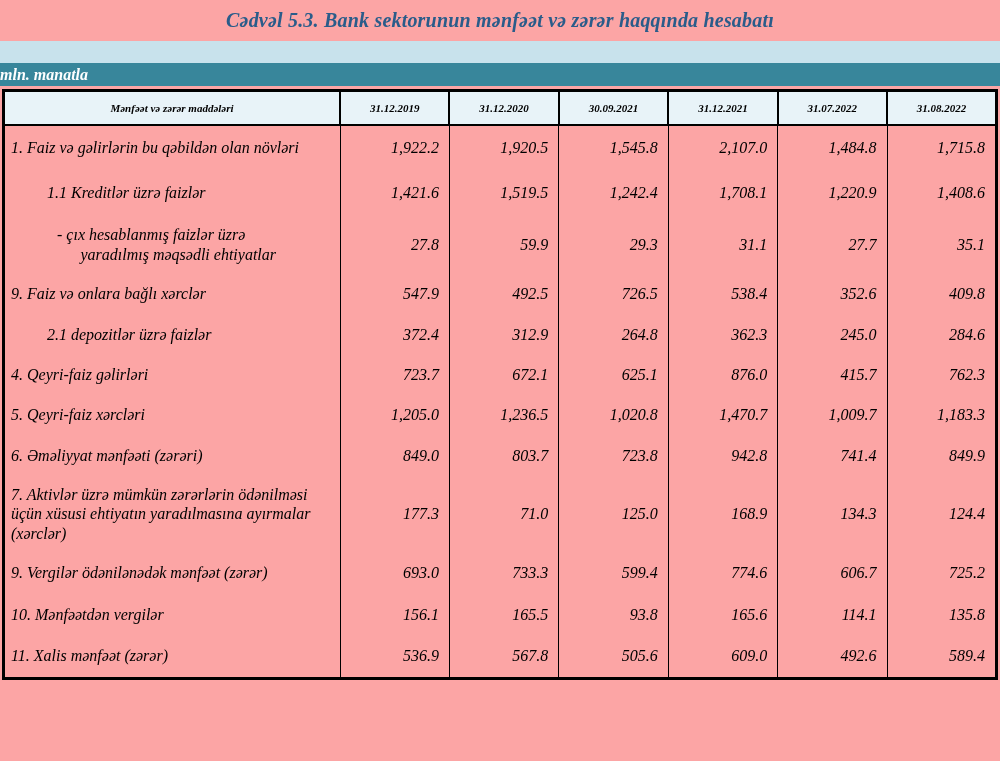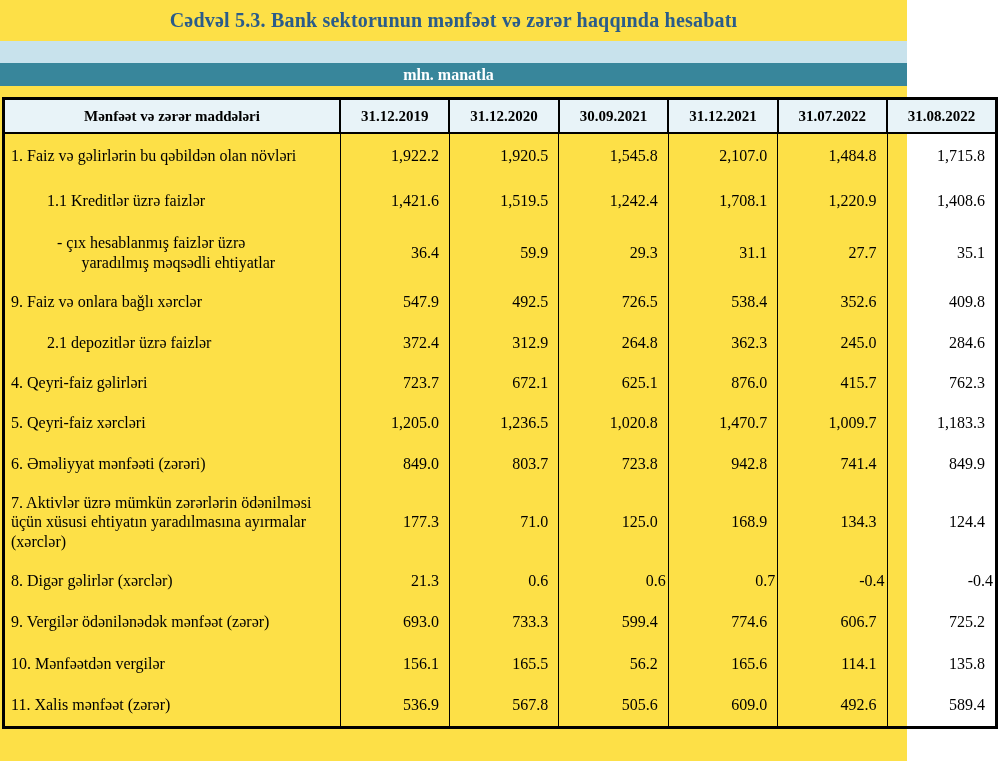--- a/index.html
+++ b/index.html
@@ -1,41 +1,41 @@
 <!DOCTYPE html>
 <html><head>
 <meta charset="utf-8">
 <style>
   html,body{margin:0;padding:0;background:#ffffff;}
   body{
     width:1000px;height:761px;overflow:hidden;
     font-family:"Liberation Serif","DejaVu Serif",serif;
     -webkit-font-smoothing:antialiased;
   }
-  .page{width:907px;height:761px;position:relative;background:#fde047;}
+  .page{width:1000px;height:761px;position:relative;background:#fca5a5;font-style:italic;}
 
   .title{
     height:41px;display:flex;align-items:center;justify-content:center;
     font-size:20px;font-weight:bold;color:#2a5c8a;letter-spacing:.2px;
   }
   .band-light{height:22px;background:#c8e2ec;}
   .band-teal{
     height:23px;background:#38869b;color:#ffffff;
-    display:flex;align-items:center;justify-content:center;
+    display:flex;align-items:center;justify-content:flex-start;
     font-size:16px;font-weight:bold;padding-right:10px;box-sizing:border-box;
-    margin-bottom:11px;
+    margin-bottom:3px;
   }
 
   table{
     width:996px;margin:0 2px;border-collapse:collapse;table-layout:fixed;
     border:3px solid #000;
   }
   thead th{
     background:#e8f3f8;border:2px solid #000;
-    font-size:15px;font-weight:bold;color:#000;
+    font-size:11px;font-weight:bold;color:#000;
     height:32px;text-align:center;padding:0 2px;
   }
   thead th.item-head{width:330px;}
   tbody td{
     border-left:1px solid #000;border-right:1px solid #000;
     border-top:none;border-bottom:none;
     font-size:16px;color:#000;vertical-align:middle;
   }
   td.label{padding-left:6px;padding-right:4px;line-height:1.22;margin-left:32px;}
   td.label.ind1{padding-left:42px;}
@@ -92,21 +92,21 @@
           <td class="value">1,242.4</td>
           <td class="value">1,708.1</td>
           <td class="value">1,220.9</td>
           <td class="value">1,408.6</td>
         </tr>
         <tr class="r2">
           <td class="label">
             <div class="sub-line-1">-  çıx hesablanmış faizlər üzrə</div>
             <div class="sub-line-2">yaradılmış məqsədli ehtiyatlar</div>
           </td>
-          <td class="value">36.4</td>
+          <td class="value">27.8</td>
           <td class="value">59.9</td>
           <td class="value">29.3</td>
           <td class="value">31.1</td>
           <td class="value">27.7</td>
           <td class="value">35.1</td>
         </tr>
         <tr class="r3">
           <td class="label">9. Faiz və onlara bağlı xərclər</td>
           <td class="value">547.9</td>
           <td class="value">492.5</td>
@@ -153,43 +153,34 @@
         </tr>
         <tr class="r9">
           <td class="label">7. Aktivlər üzrə mümkün zərərlərin ödənilməsi üçün xüsusi ehtiyatın yaradılmasına ayırmalar (xərclər)</td>
           <td class="value">177.3</td>
           <td class="value">71.0</td>
           <td class="value">125.0</td>
           <td class="value">168.9</td>
           <td class="value">134.3</td>
           <td class="value">124.4</td>
         </tr>
-        <tr class="r10">
-          <td class="label">8. Digər gəlirlər (xərclər)</td>
-          <td class="value">21.3</td>
-          <td class="value">0.6</td>
-          <td class="value flush">0.6</td>
-          <td class="value flush">0.7</td>
-          <td class="value flush">-0.4</td>
-          <td class="value flush">-0.4</td>
-        </tr>
         <tr class="r11">
           <td class="label">9. Vergilər ödənilənədək mənfəət (zərər)</td>
           <td class="value">693.0</td>
           <td class="value">733.3</td>
           <td class="value">599.4</td>
           <td class="value">774.6</td>
           <td class="value">606.7</td>
           <td class="value">725.2</td>
         </tr>
         <tr class="r12">
           <td class="label">10. Mənfəətdən vergilər</td>
           <td class="value">156.1</td>
           <td class="value">165.5</td>
-          <td class="value">56.2</td>
+          <td class="value">93.8</td>
           <td class="value">165.6</td>
           <td class="value">114.1</td>
           <td class="value">135.8</td>
         </tr>
         <tr class="r13">
           <td class="label">11. Xalis mənfəət (zərər)</td>
           <td class="value">536.9</td>
           <td class="value">567.8</td>
           <td class="value">505.6</td>
           <td class="value">609.0</td>

